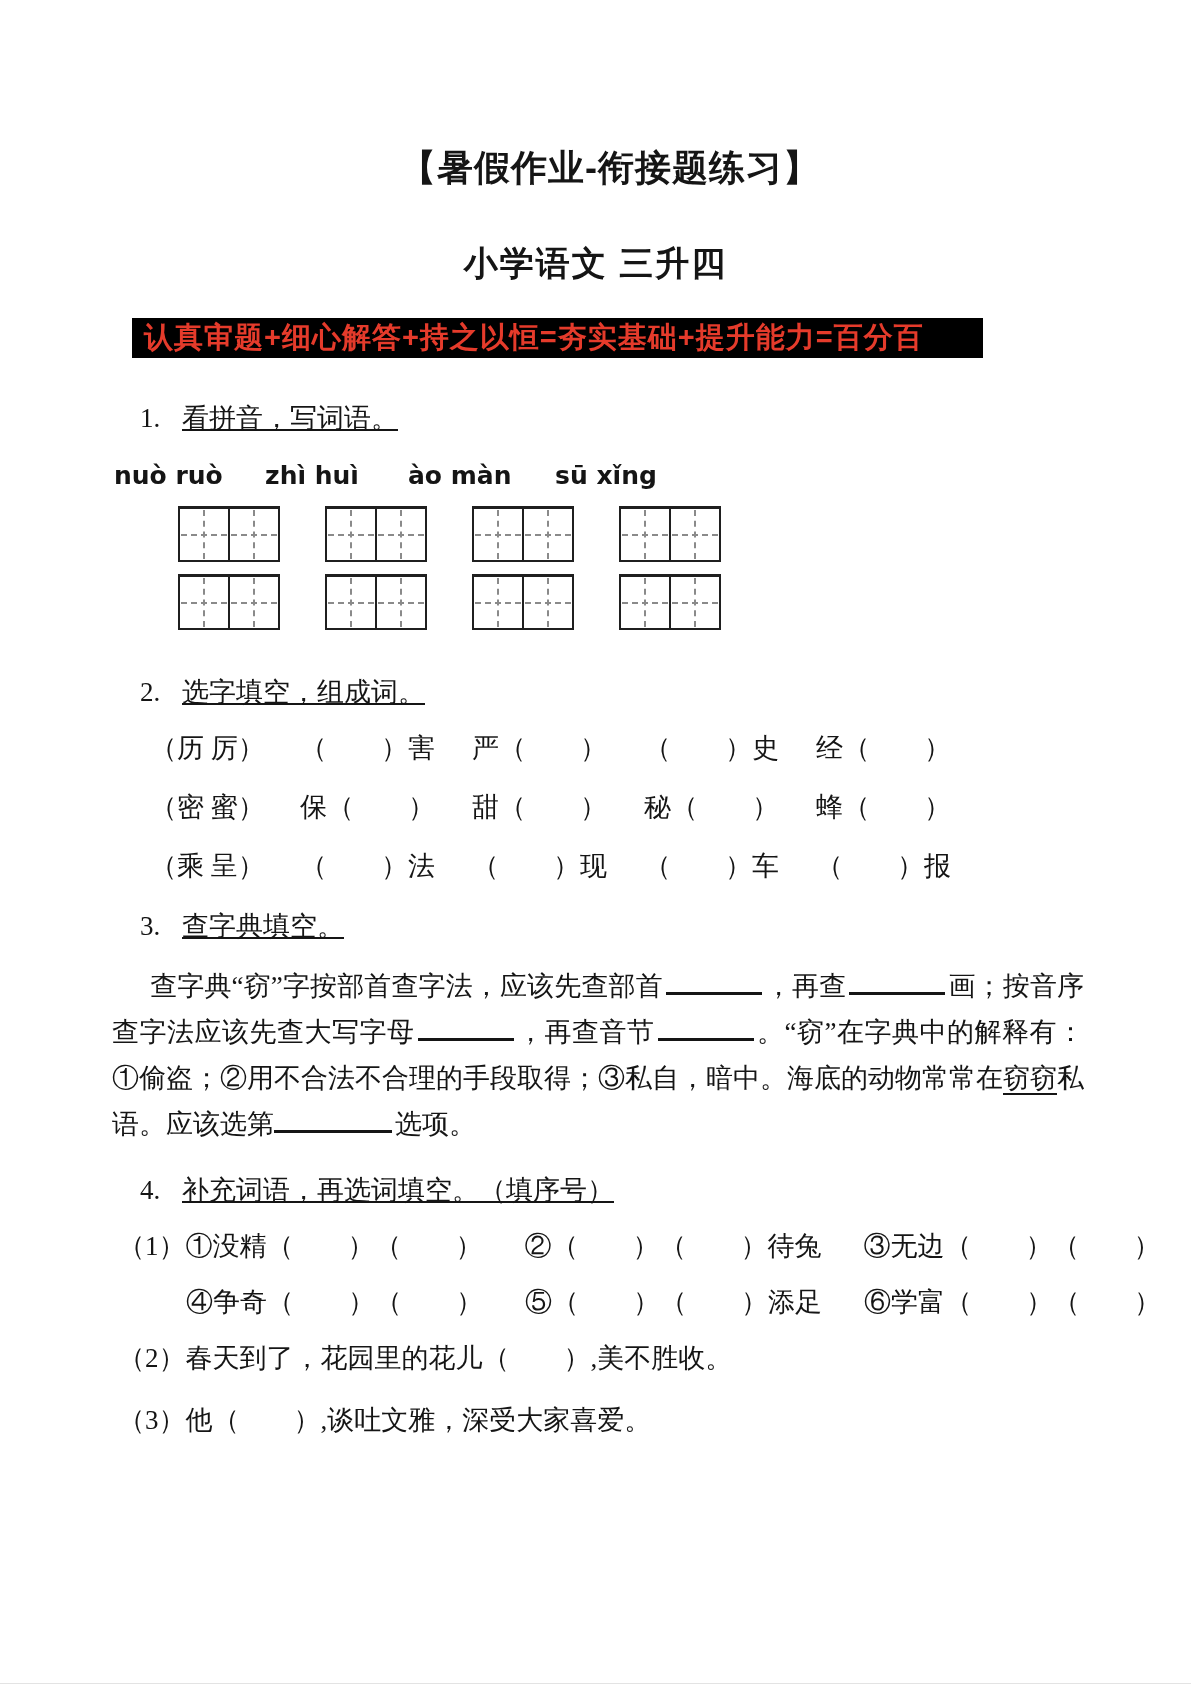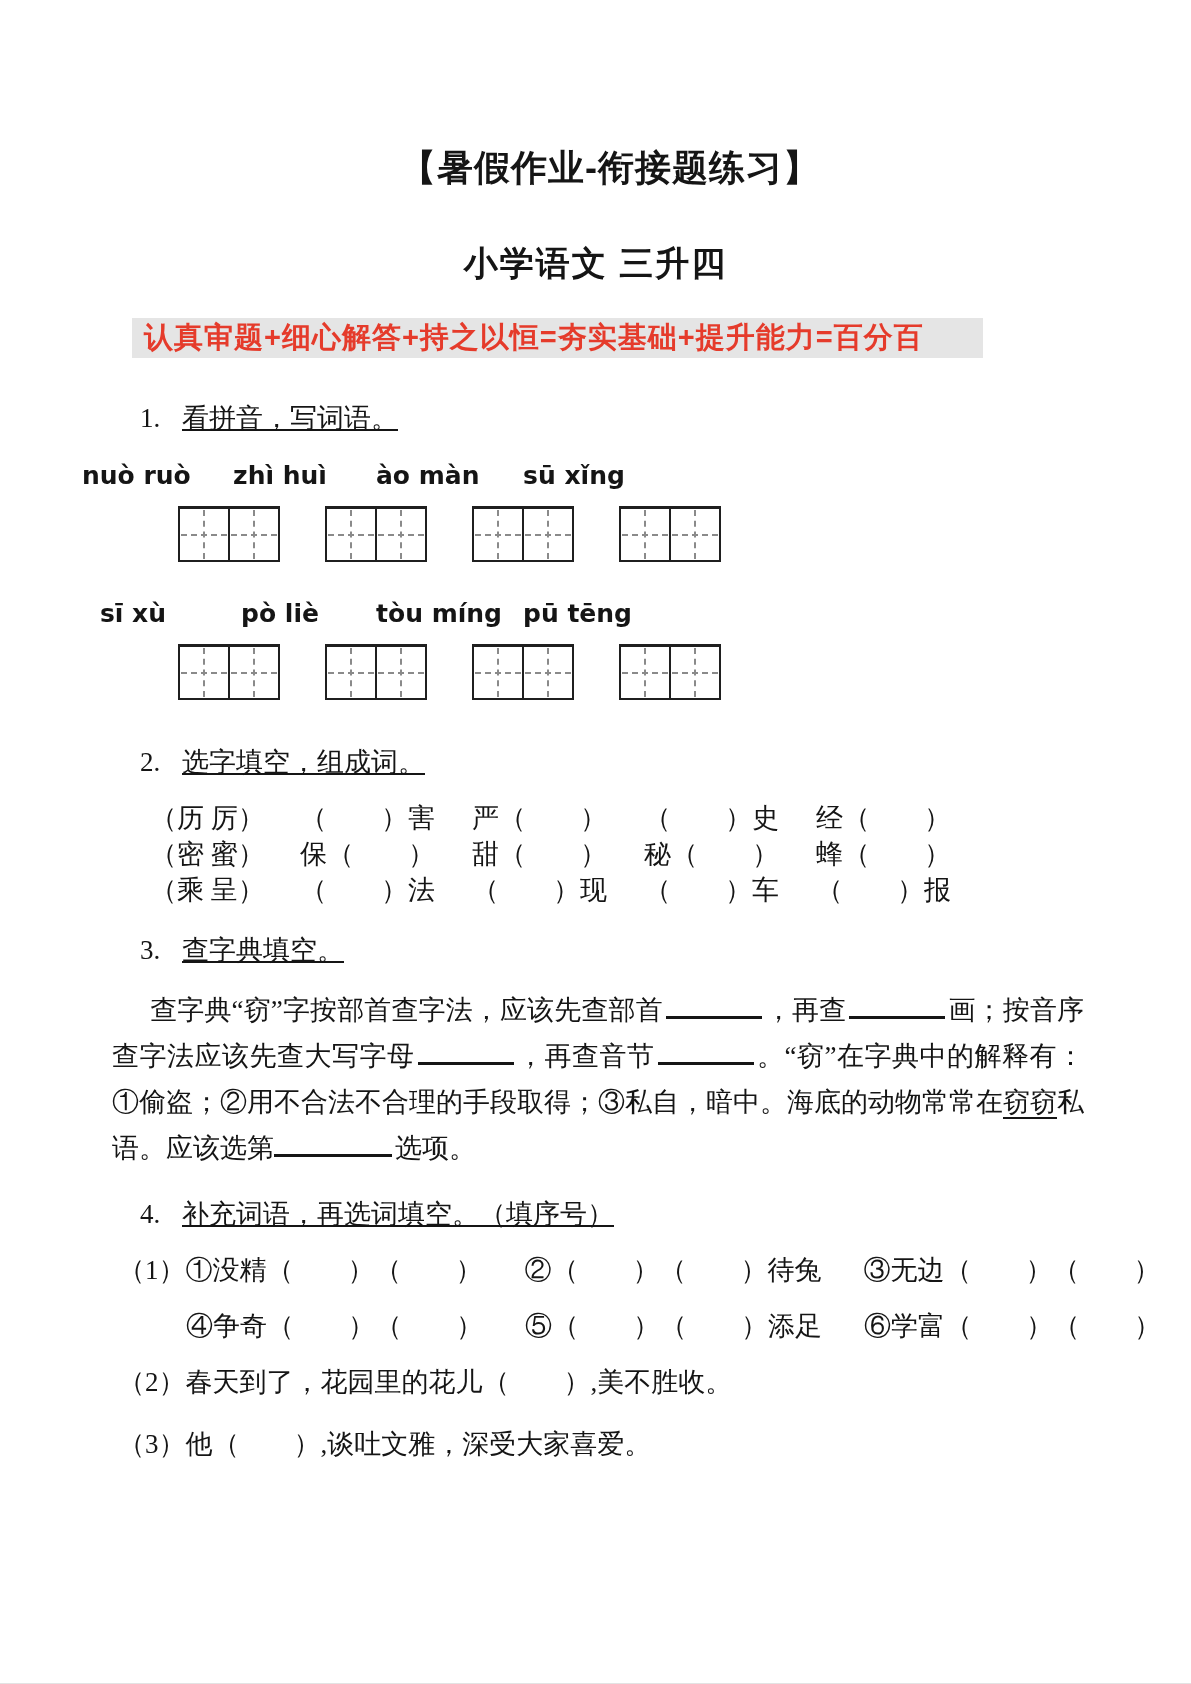--- a/index.html
+++ b/index.html
@@ -42,22 +42,22 @@
     letter-spacing:1px;
   }
   .qhead {
     padding-left:140px;
     font-size:27px; line-height:36px;text-decoration:underline;
   }
   .qhead .qnum { display:inline-block; width:42px; font-family:"Liberation Serif", serif; }
   
   .pyrow {
     margin-top:22px;
-    padding-left:76px;
-    display:flex; gap:45px;margin-left:6px;
+    padding-left:114px;
+    display:flex; gap:45px;
   }
   .pyrow.second { margin-top:34px; }
   .pylabel {
     width:102px;
     text-align:center;
     white-space:nowrap;
     font-family:"DejaVu Sans", sans-serif;
     font-weight:bold;
     font-size:25px; line-height:36px;
   }
@@ -79,20 +79,21 @@
     border-top:2px dashed #8a8a8a;
   }
   .tz-cell { flex:1; position:relative; }
   .tz-cell + .tz-cell { border-left:2px solid #1f1f1f; }
   .tz-cell::before {
     content:""; position:absolute; left:50%; margin-left:-1px; top:1px; bottom:1px;
     border-left:2px dashed #8a8a8a;
   }
   
   .q2row {
+    margin-top:23px;
     padding-left:150px;
     display:flex;
     font-size:27px; line-height:36px;
     white-space:nowrap;
   }
   .q2row.first { margin-top:20px; }
   .q2choices { width:150px; }
   .q2item { width:172px; }
   .q2item:last-child { width:auto; }
   
@@ -135,21 +136,21 @@
   }
 </style>
 </head>
 <body>
 
 <div class="page">
 
   <h1 class="doc-title">【暑假作业-衔接题练习】</h1>
   <h2 class="doc-subtitle">小学语文 三升四</h2>
 
-  <div class="banner" style="background: #e5e5e5; color: rgb(229, 59, 43);">
+  <div class="banner" style="background: #000000; color: rgb(229, 59, 43);">
     <span>认真审题+细心解答+持之以恒=夯实基础+提升能力=百分百</span>
   </div>
 
   <section>
     <div class="qhead" style="margin-top:42px;">
       <span class="qnum">1.</span><span>看拼音，写词语。</span>
     </div>
 
     <div class="pyrow">
       <div class="pylabel">nuò ruò</div>
@@ -169,26 +170,20 @@
       <div class="tzbox">
           <div class="tz-cell"></div>
           <div class="tz-cell"></div>
         </div>
       <div class="tzbox">
           <div class="tz-cell"></div>
           <div class="tz-cell"></div>
         </div>
     </div>
 
-    <div class="pyrow second">
-      <div class="pylabel">sī xù</div>
-      <div class="pylabel">pò liè</div>
-      <div class="pylabel">tòu míng</div>
-      <div class="pylabel">pū tēng</div>
-    </div>
     <div class="boxrow">
       <div class="tzbox">
           <div class="tz-cell"></div>
           <div class="tz-cell"></div>
         </div>
       <div class="tzbox">
           <div class="tz-cell"></div>
           <div class="tz-cell"></div>
         </div>
       <div class="tzbox">

